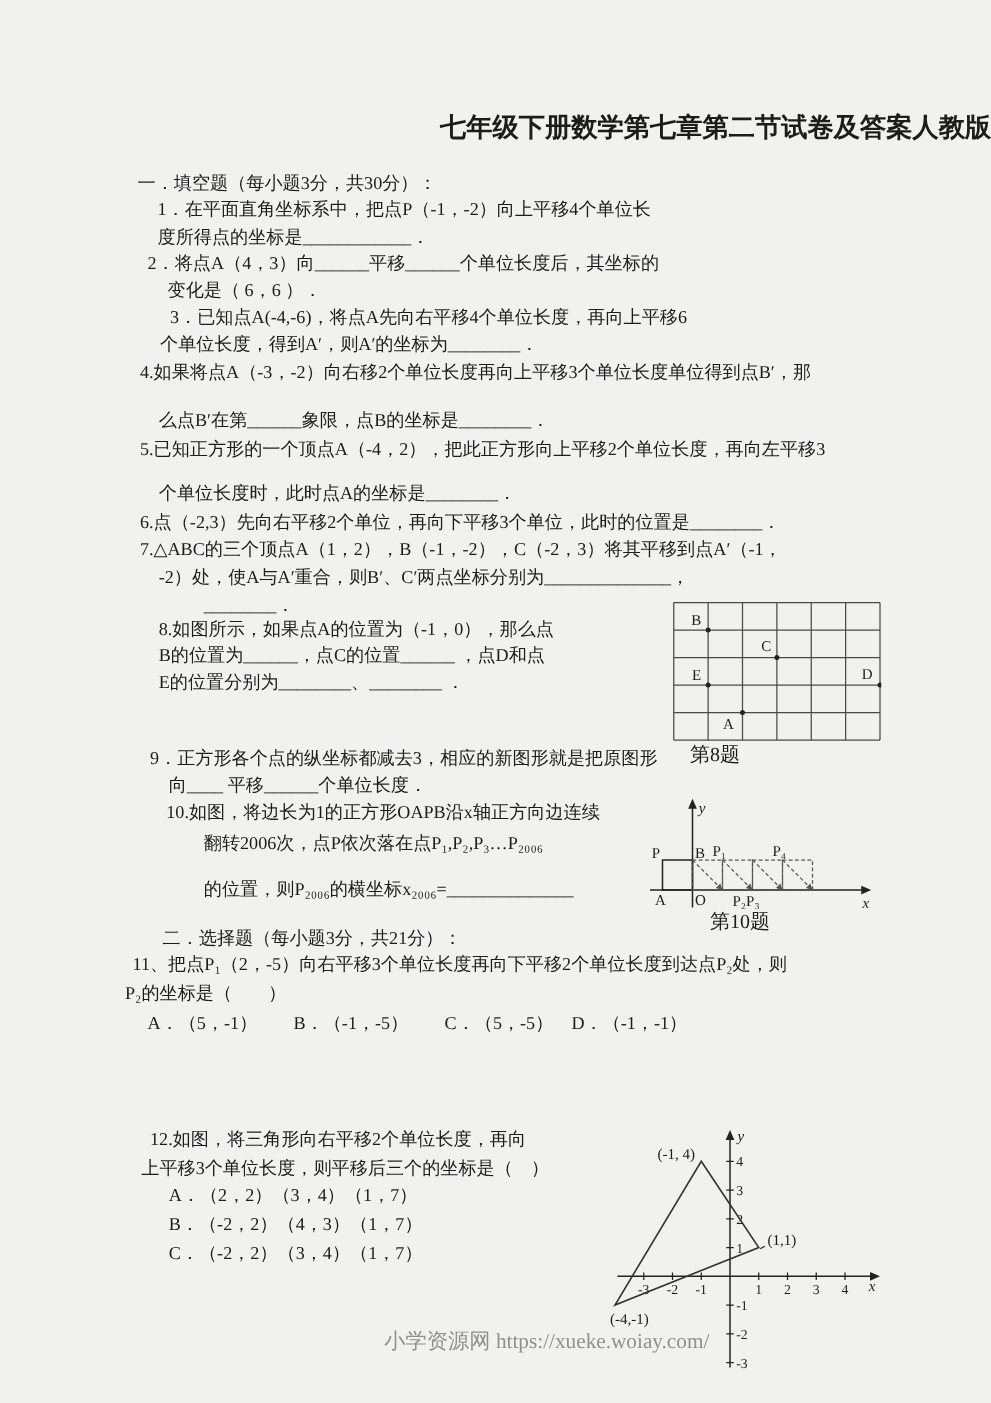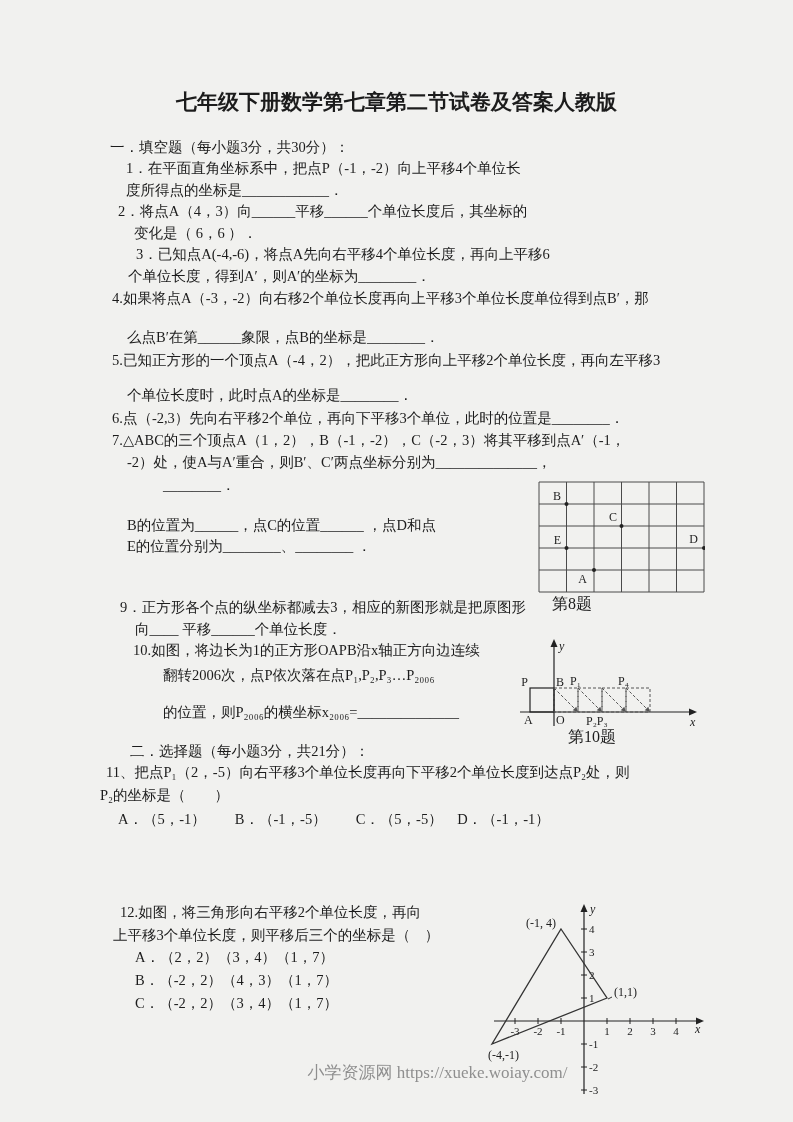--- a/index.html
+++ b/index.html
@@ -1,18 +1,18 @@
 <!DOCTYPE html>
 <html><head>
 <meta charset="utf-8">
 <style>
   html,body{margin:0;padding:0;background:#f1f1ef;}
   .page{position:relative;width:793px;height:1122px;background:#f1f1ef;overflow:hidden;
         font-family:"Liberation Serif","DejaVu Serif",serif;color:#1c1c1c;}
-  .title{position:absolute;top:88px;left:0;width:100%;text-align:center;
+  .title{position:absolute;top:88px;left:0;width:100%;text-align:right;
          font-size:21px;font-weight:bold;margin:0;}
   .t{position:absolute;font-size:14.5px;white-space:pre;line-height:1.2;text-align:center;}
   .cap{position:absolute;font-size:16px;white-space:pre;}
   .fig{position:absolute;}
   .flabel{font-size:12px;fill:#1c1c1c;font-family:"Liberation Serif","DejaVu Serif",serif;}
   .fsmall{font-size:11px;fill:#1c1c1c;font-family:"Liberation Serif","DejaVu Serif",serif;}
   .fitalic{font-style:italic;}
   .footer{position:absolute;top:1061px;left:0;width:100%;text-align:center;
           font-size:17px;color:#8f8f8f;margin-left:41px;}
 </style>
@@ -39,20 +39,21 @@
 
   <div class="t" style="left:112px;top:352px">5.已知正方形的一个顶点A（-4，2），把此正方形向上平移2个单位长度，再向左平移3</div>
   <div class="t" style="left:127px;top:387px">个单位长度时，此时点A的坐标是________．</div>
 
   <div class="t" style="left:112px;top:410px">6.点（-2,3）先向右平移2个单位，再向下平移3个单位，此时的位置是________．</div>
 
   <div class="t" style="left:112px;top:432px">7.△ABC的三个顶点A（1，2），B（-1，-2），C（-2，3）将其平移到点A′（-1，</div>
   <div class="t" style="left:127px;top:454px">-2）处，使A与A′重合，则B′、C′两点坐标分别为______________，</div>
   <div class="t" style="left:163px;top:477px">________．</div>
 
+  <div class="t" style="left:127px;top:496px">8.如图所示，如果点A的位置为（-1，0），那么点</div>
   <div class="t" style="left:127px;top:517px">B的位置为______，点C的位置______ ，点D和点</div>
   <div class="t" style="left:127px;top:538px">E的位置分别为________、________ ．</div>
 
   <svg class="fig" style="left:535px;top:476px" width="170" height="120" viewBox="0 0 170 120">
     <g stroke="#4a4a4a" stroke-width="1">
       <line x1="4" y1="6" x2="4" y2="116"></line>
         <line x1="31.5" y1="6" x2="31.5" y2="116"></line>
       <line x1="59" y1="6" x2="59" y2="116"></line>
         <line x1="86.5" y1="6" x2="86.5" y2="116"></line>
       <line x1="114" y1="6" x2="114" y2="116"></line>

